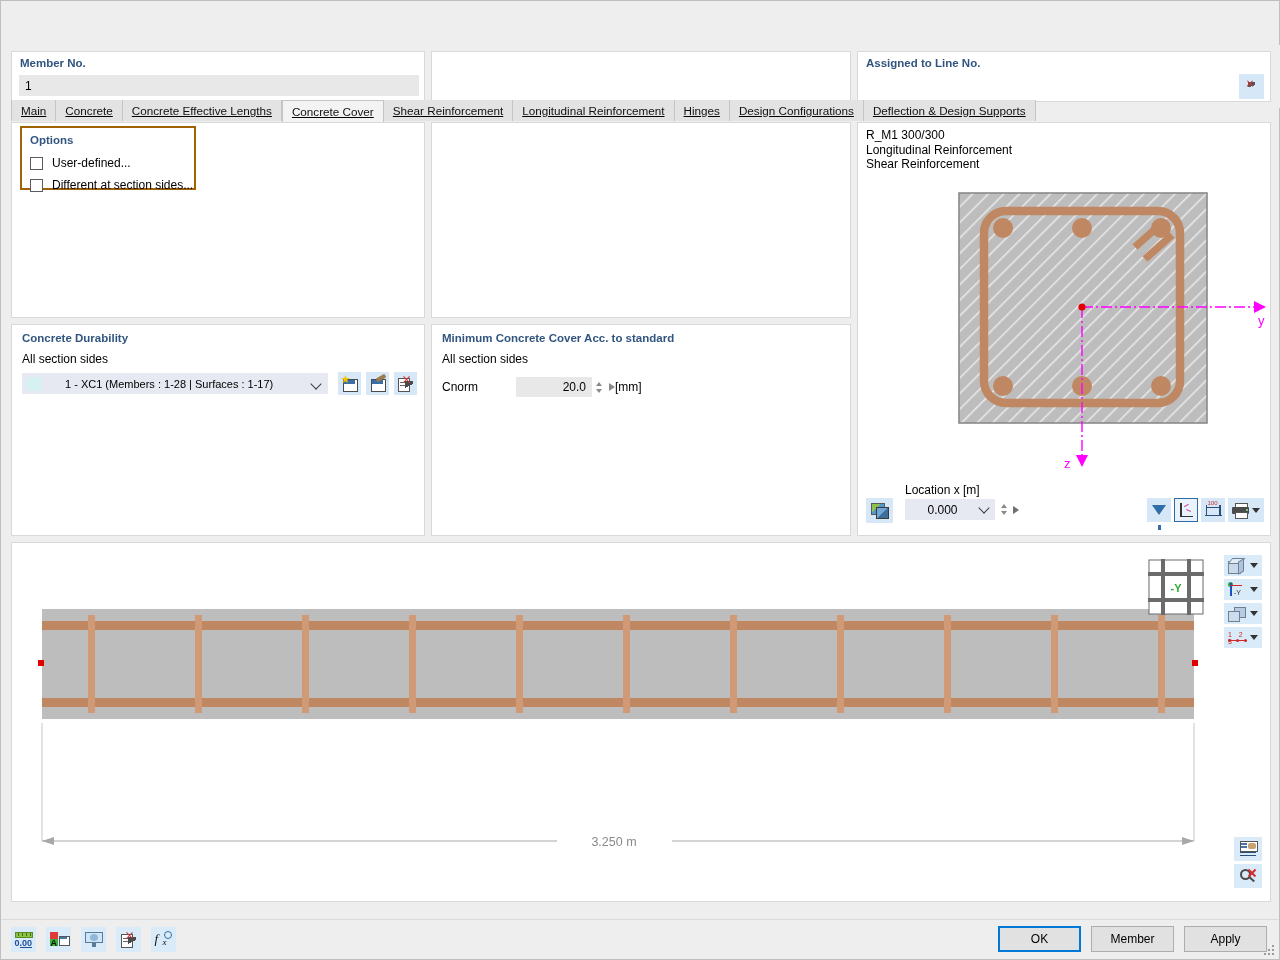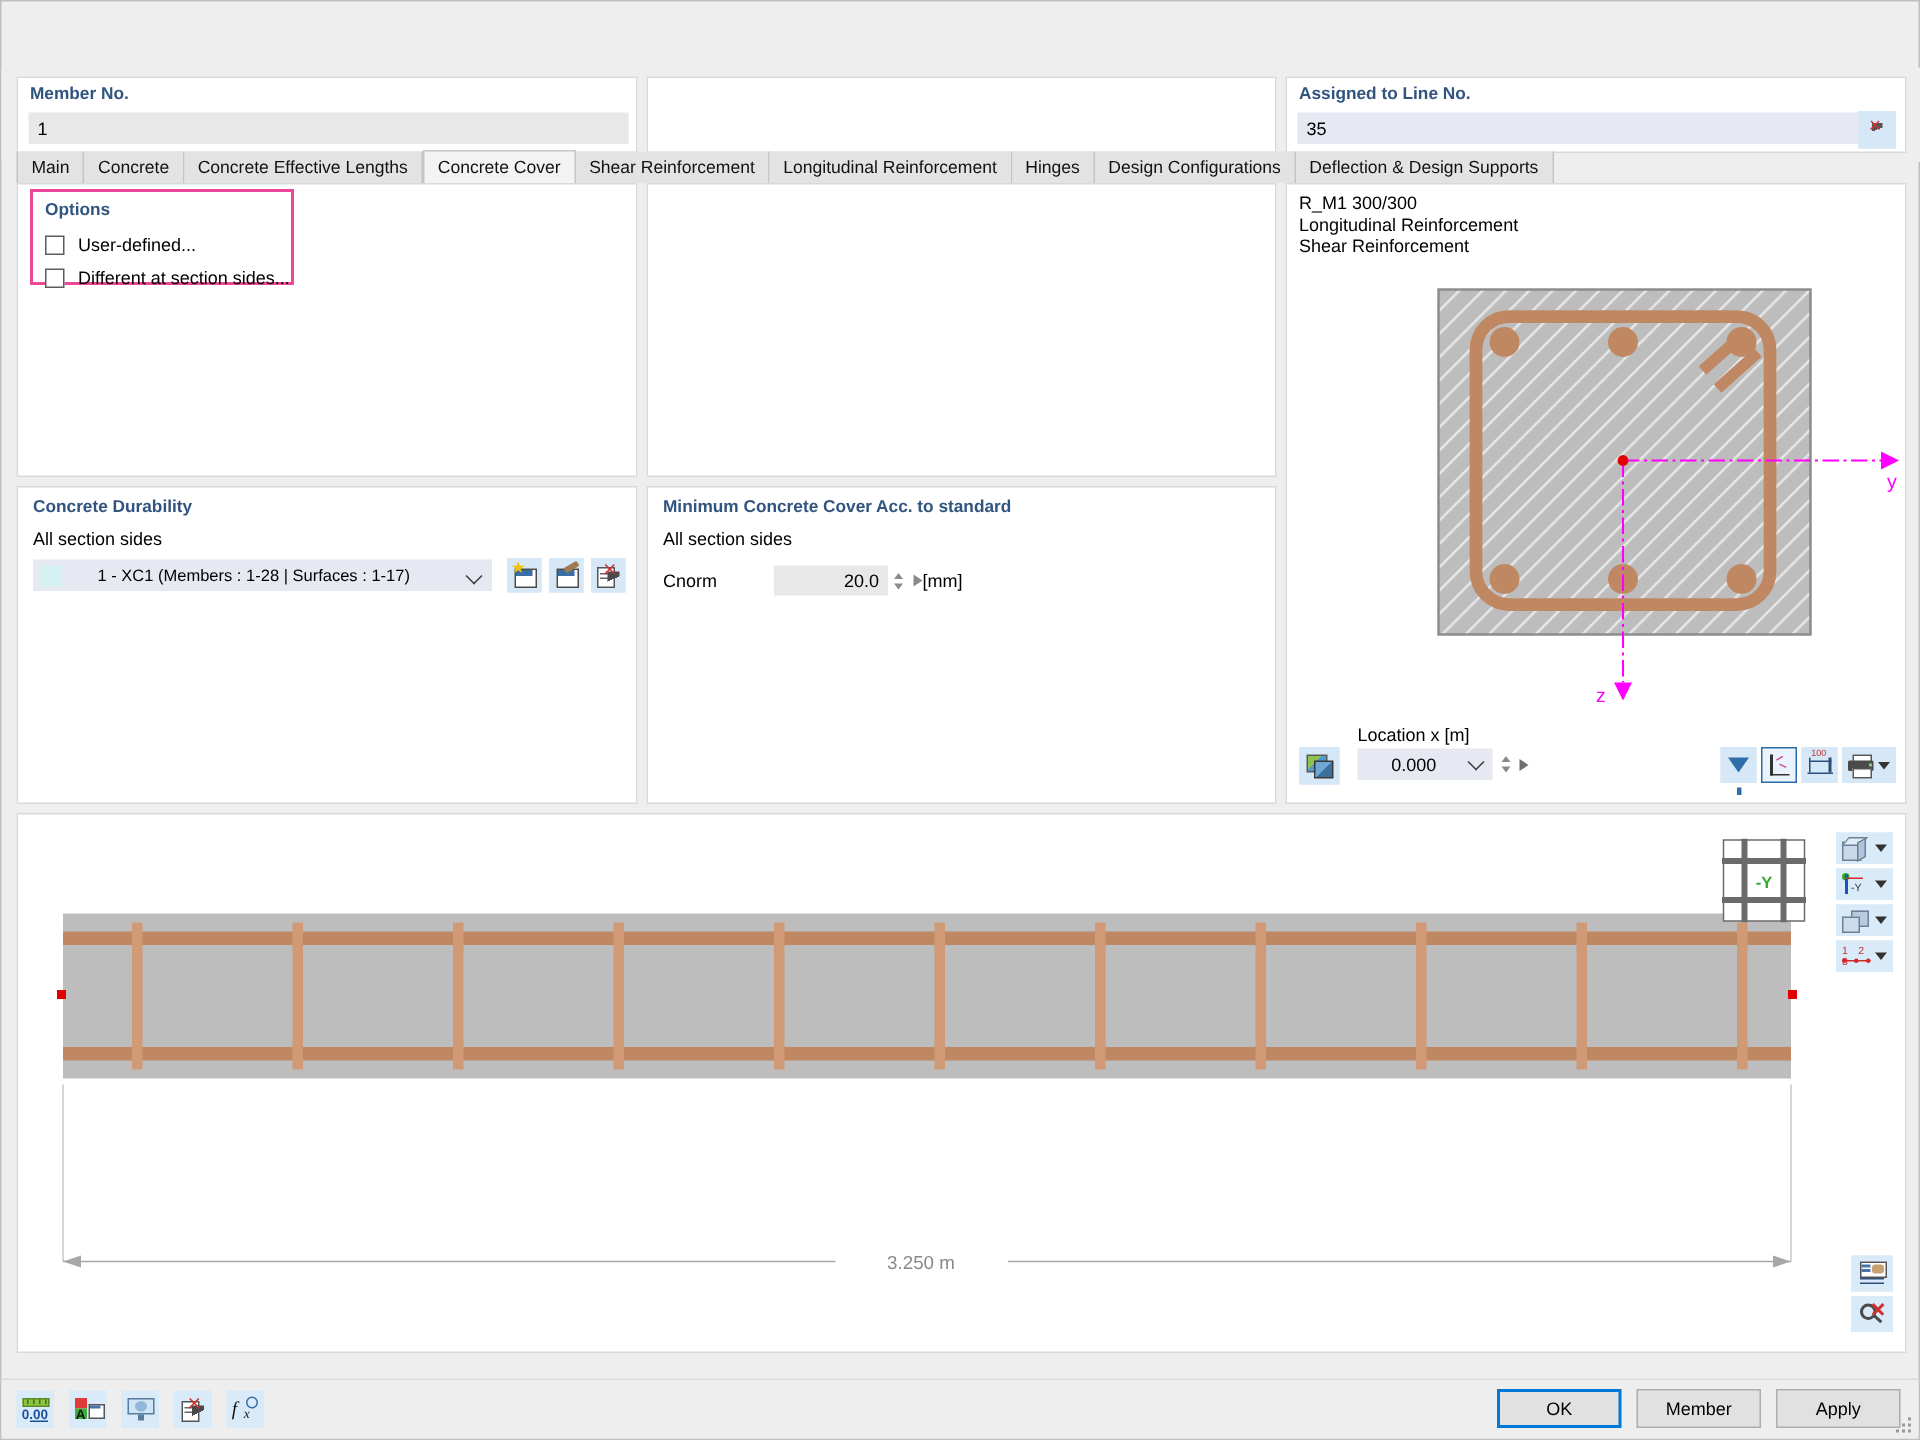--- a/index.html
+++ b/index.html
@@ -110,21 +110,21 @@
   .cursor-glyph .xmark::before, .cursor-glyph .xmark::after {
     content: ""; position: absolute; left: 0; top: 3px;
     width: 8px; height: 1.4px; background: #d03030;
   }
   .cursor-glyph .xmark::before { transform: rotate(45deg); }
   .cursor-glyph .xmark::after { transform: rotate(-45deg); }
 
   
   .tabs {
     position: absolute; left: 10px; top: 99px; width: 1260px; height: 22px;
-    display: flex; align-items: center;
+    display: flex; align-items: flex-start; text-decoration: underline;
   }
   .tab {
     height: 21px; padding: 0 9px;
     display: flex; align-items: center;
     font-size: 11.7px; color: #111;
     background: #e3e3e3;
     border-right: 1px solid #c5c5c5;
     box-sizing: border-box;
     font-family: "Liberation Sans", sans-serif;
     white-space: nowrap;
@@ -151,21 +151,21 @@
   .panel-title {
     position: absolute; left: 10px; top: 7px;
     font-size: 11.5px; font-weight: bold; color: #31557f;
     font-family: "Liberation Sans", sans-serif;
   }
 
   
   .options-group {
     position: absolute; left: 8px; top: 3px;
     width: 176px; height: 64px;
-    border: 2px solid #ec4899;
+    border: 2px solid #a16207;
     background: #ffffff;
     box-sizing: border-box;
   }
   .opt-title {
     position: absolute; left: 8px; top: 6px;
     font-size: 11.5px; font-weight: bold; color: #31557f;
   }
   .cbrow {
     position: absolute; left: 8px; height: 16px;
     display: flex; align-items: center;
@@ -487,21 +487,20 @@
 
 
   <div class="topbar">
     <div class="field-card" id="fc-member">
       <div class="field-label">Member No.</div>
       <div class="field-input" id="fi-member">1</div>
     </div>
     <div class="field-card" id="fc-mid"></div>
     <div class="field-card" id="fc-line">
       <div class="field-label">Assigned to Line No.</div>
-      <div class="field-input" id="fi-line">35</div>
       <div class="pickbtn">
         <div class="cursor-glyph">
           <div class="arrow2"></div>
             <div class="xmark"></div>
         </div>
       </div>
     </div>
   </div>
 
   <div class="tabs">

